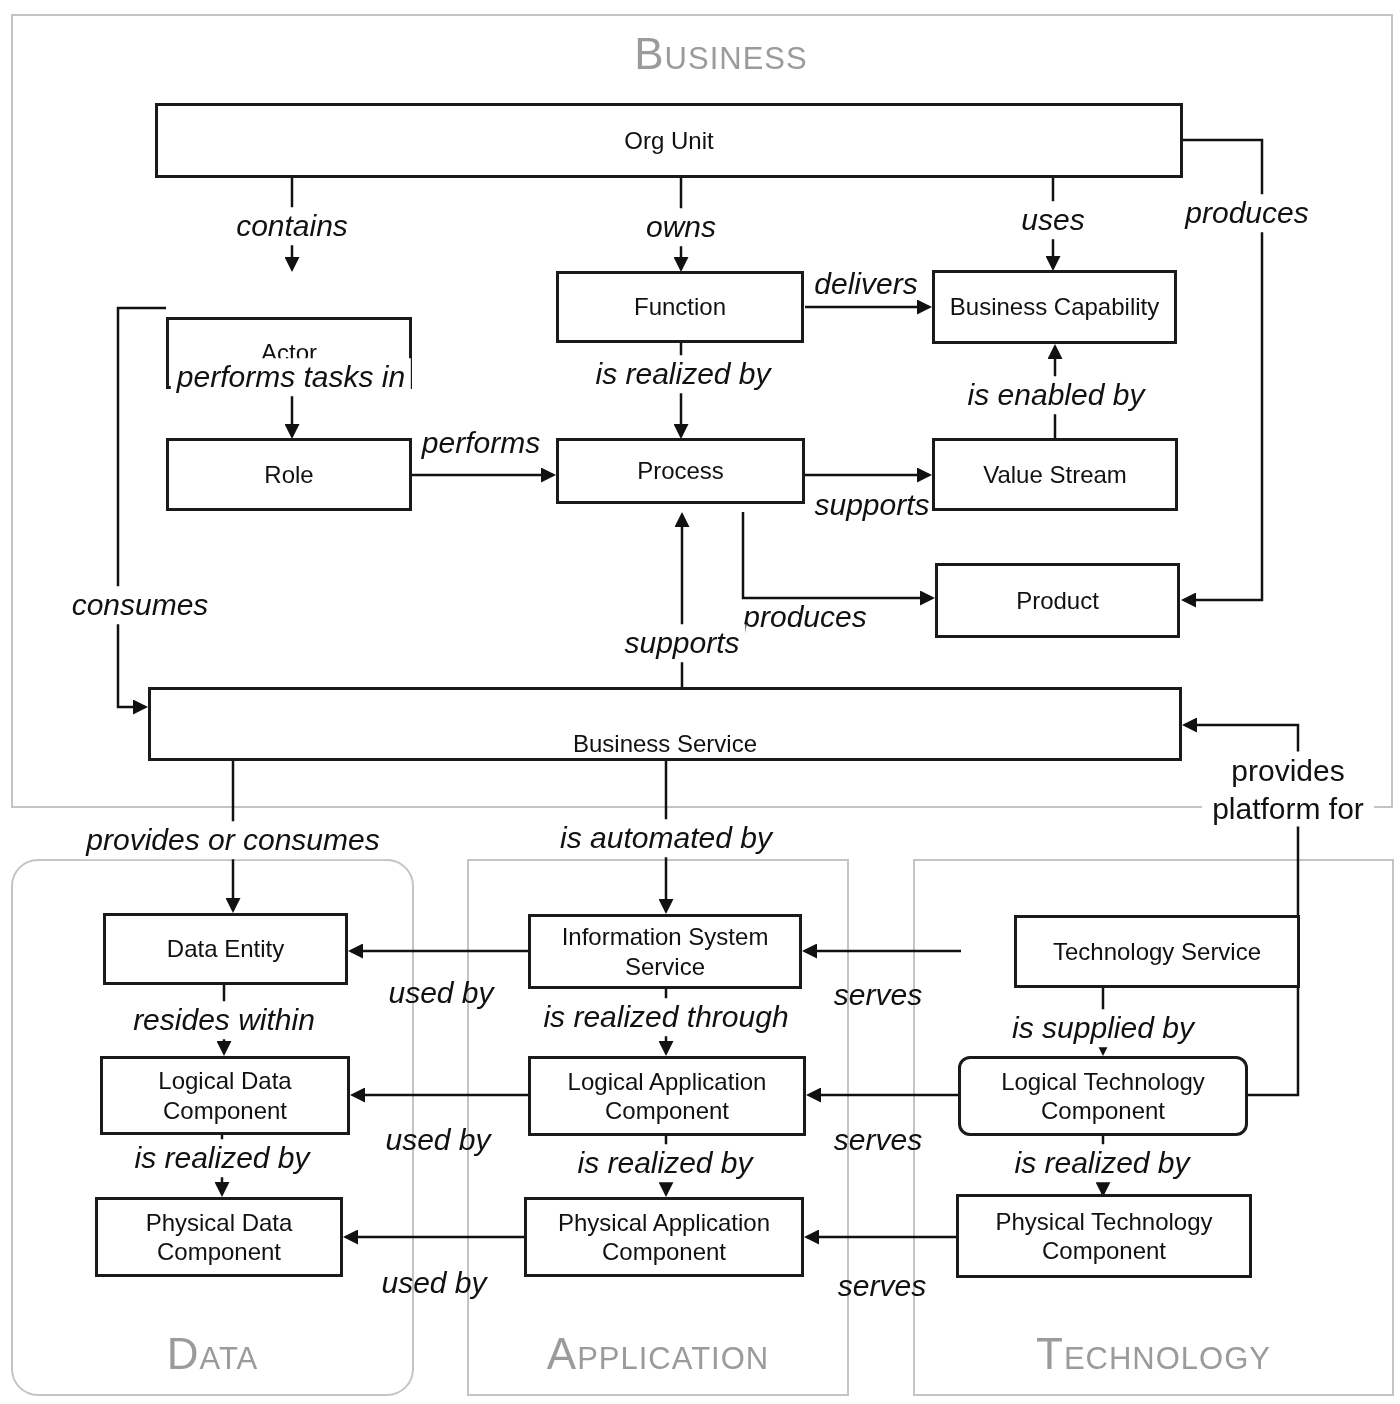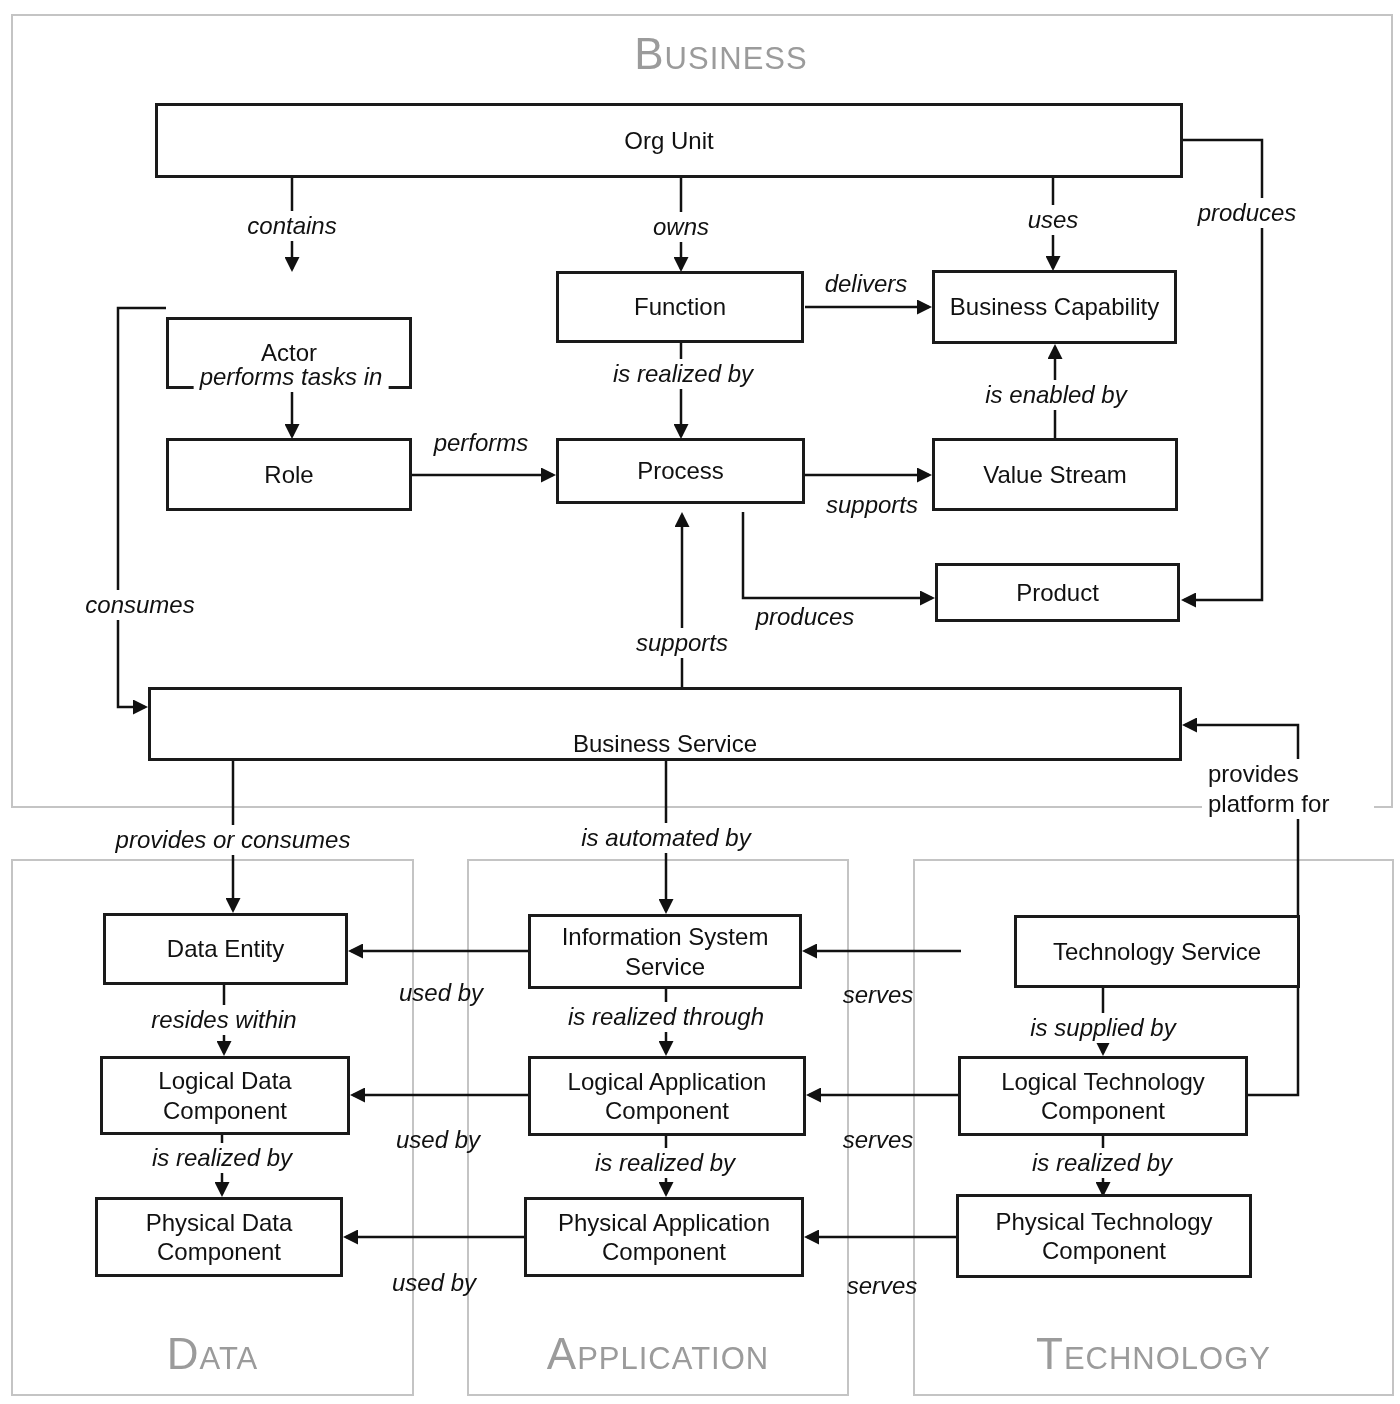--- a/index.html
+++ b/index.html
@@ -30,35 +30,35 @@
     position:absolute;display:flex;align-items:center;justify-content:center;
     border:3px solid var(--box-border);background:#ffffff;
     font-size:24px;line-height:1.22;text-align:center;box-sizing:border-box;
     padding:0 4px;
   }
   #edges{position:absolute;left:0;top:0;pointer-events:none;}
   #edges path{fill:none;stroke:var(--line);stroke-width:2.5px;}
   #edges marker path{fill:var(--line);stroke:none;}
   .elabel{
     position:absolute;transform:translate(-50%,-50%);
-    font-style:italic;font-size:24px;white-space:nowrap;text-align:left;
+    font-style:italic;font-size:30px;white-space:nowrap;text-align:center;
     line-height:1.25;
   }
   .elabel.masked{background:#ffffff;padding:0 6px;}
   .elabel.upright{font-style:normal;white-space:normal;width:160px;}
 </style>
 </head>
 <body>
 
 <div id="canvas">
 
   <div class="container" style="left:11px;top:14px;width:1378px;height:790px;">
     <div class="layer-title title-top">Business</div>
   </div>
-  <div class="container" style="left:11px;top:859px;width:399px;height:533px;">
+  <div class="container" style="left:11px;top:859px;width:399px;height:533px;border-radius:27px;">
     <div class="layer-title title-bottom">Data</div>
   </div>
   <div class="container" style="left:467px;top:859px;width:378px;height:533px;">
     <div class="layer-title title-bottom">Application</div>
   </div>
   <div class="container" style="left:913px;top:859px;width:477px;height:533px;">
     <div class="layer-title title-bottom">Technology</div>
   </div>
 
   <svg id="edges" width="1400" height="1404" viewBox="0 0 1400 1404">
@@ -111,21 +111,21 @@
   </div>
   <div class="node" style="left:166px;top:438px;width:246px;height:73px;">
     <span>Role</span>
   </div>
   <div class="node" style="left:556px;top:438px;width:249px;height:66px;">
     <span>Process</span>
   </div>
   <div class="node" style="left:932px;top:438px;width:246px;height:73px;">
     <span>Value Stream</span>
   </div>
-  <div class="node" style="left:935px;top:563px;width:245px;height:59px;">
+  <div class="node" style="left:935px;top:563px;width:245px;height:75px;">
     <span>Product</span>
   </div>
   <div class="node" style="left:148px;top:687px;width:1034px;height:74px;align-items:flex-end;">
     <span>Business Service</span>
   </div>
   <div class="node" style="left:103px;top:913px;width:245px;height:72px;">
     <span>Data Entity</span>
   </div>
   <div class="node" style="left:100px;top:1056px;width:250px;height:79px;">
     <span>Logical Data Component</span>
@@ -138,21 +138,21 @@
   </div>
   <div class="node" style="left:528px;top:1056px;width:278px;height:80px;">
     <span>Logical Application Component</span>
   </div>
   <div class="node" style="left:524px;top:1197px;width:280px;height:80px;">
     <span>Physical Application Component</span>
   </div>
   <div class="node" style="left:1014px;top:915px;width:286px;height:73px;">
     <span>Technology Service</span>
   </div>
-  <div class="node" style="left:958px;top:1056px;width:290px;height:80px;">
+  <div class="node" style="left:958px;top:1056px;width:290px;height:80px;border-radius:12px;">
     <span>Logical Technology Component</span>
   </div>
   <div class="node" style="left:956px;top:1194px;width:296px;height:84px;">
     <span>Physical Technology Component</span>
   </div>
 
   <div class="elabel masked" style="left:292px;top:226px;">contains</div>
   <div class="elabel masked" style="left:681px;top:227px;">owns</div>
   <div class="elabel masked" style="left:1053px;top:220px;">uses</div>
   <div class="elabel masked" style="left:1247px;top:213px;">produces</div>

